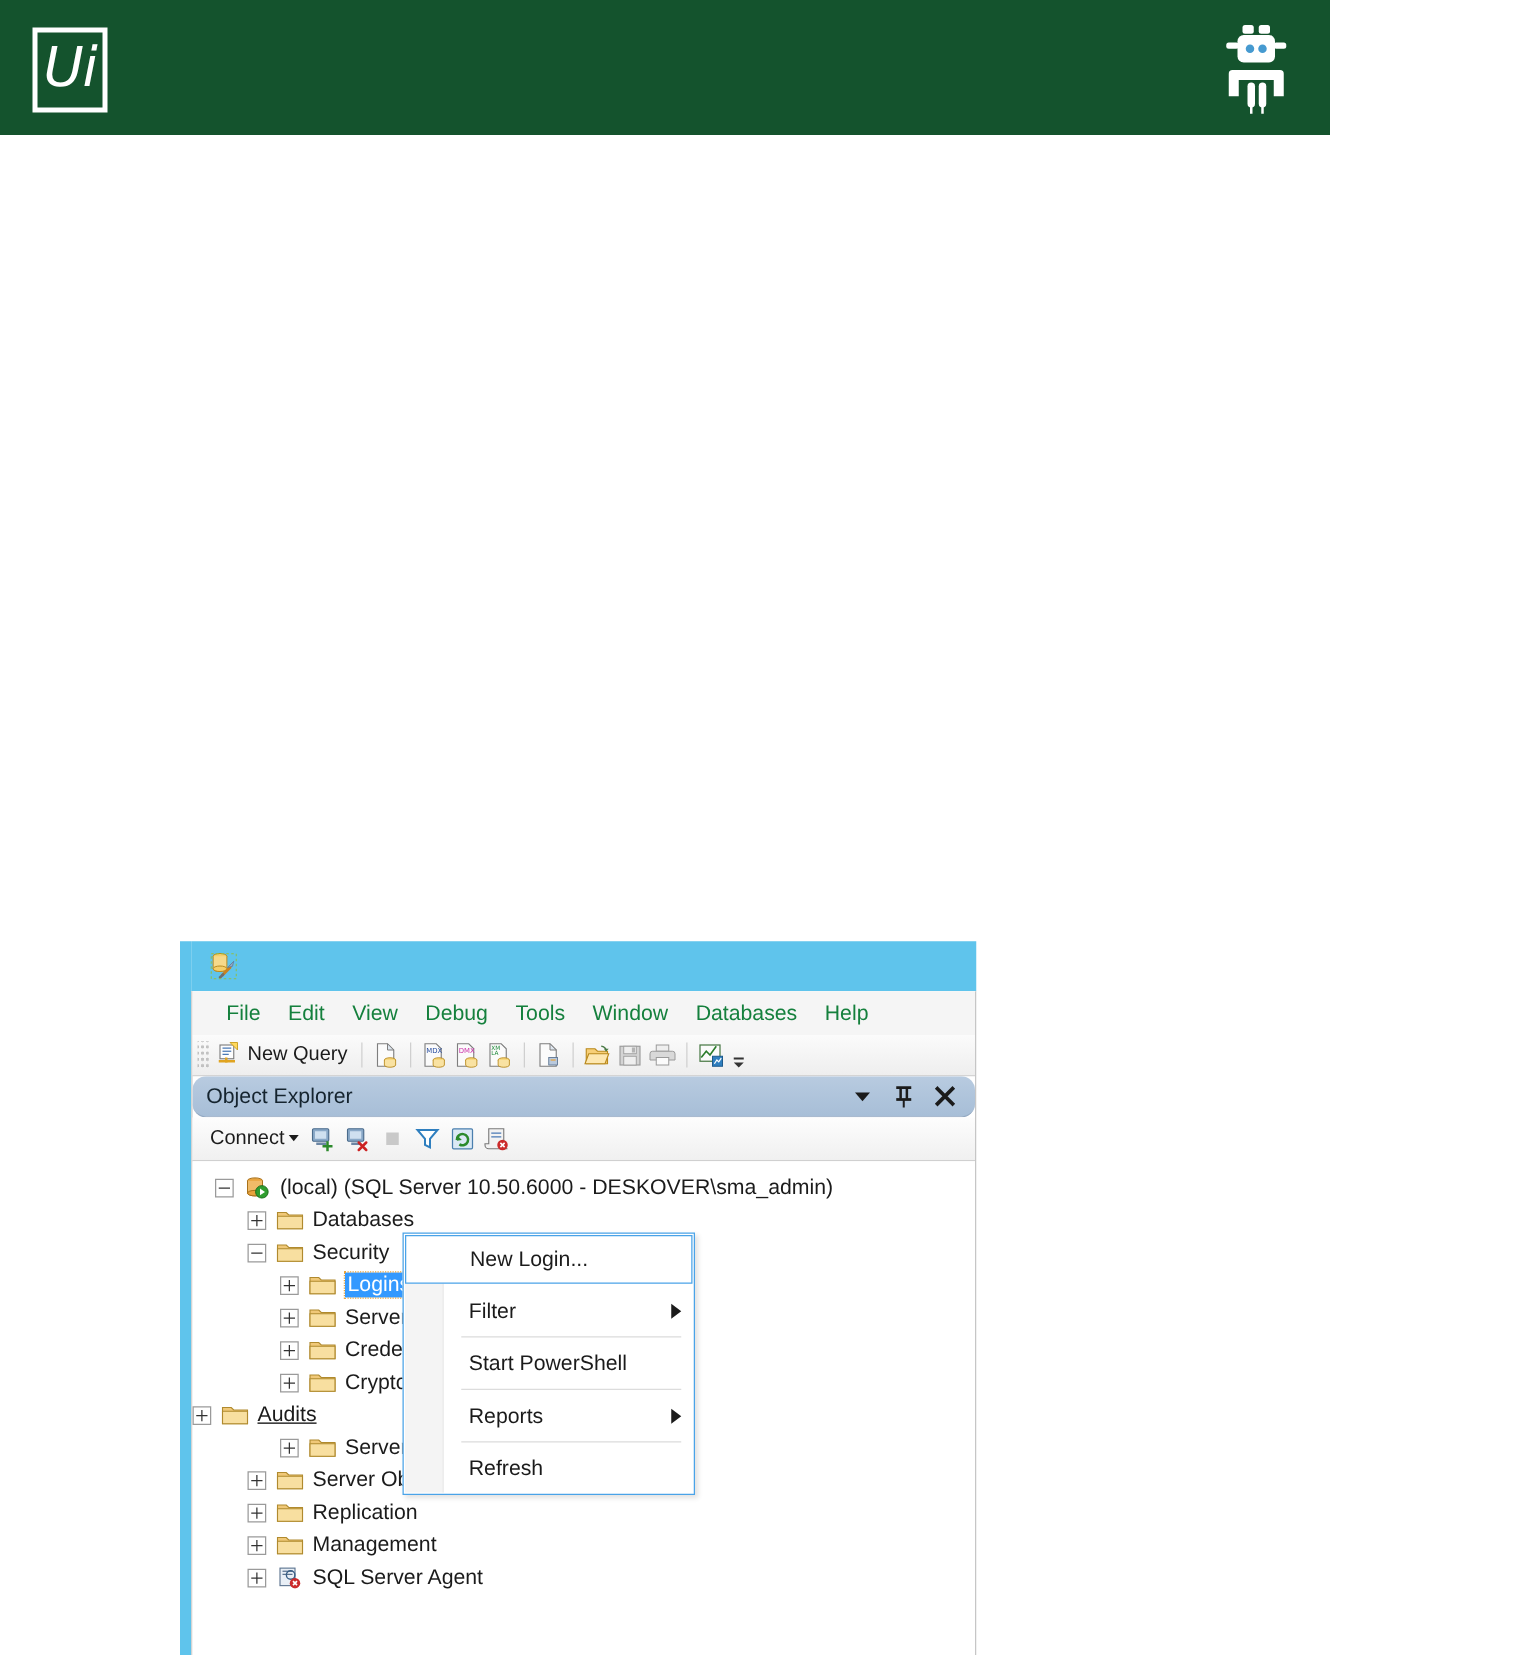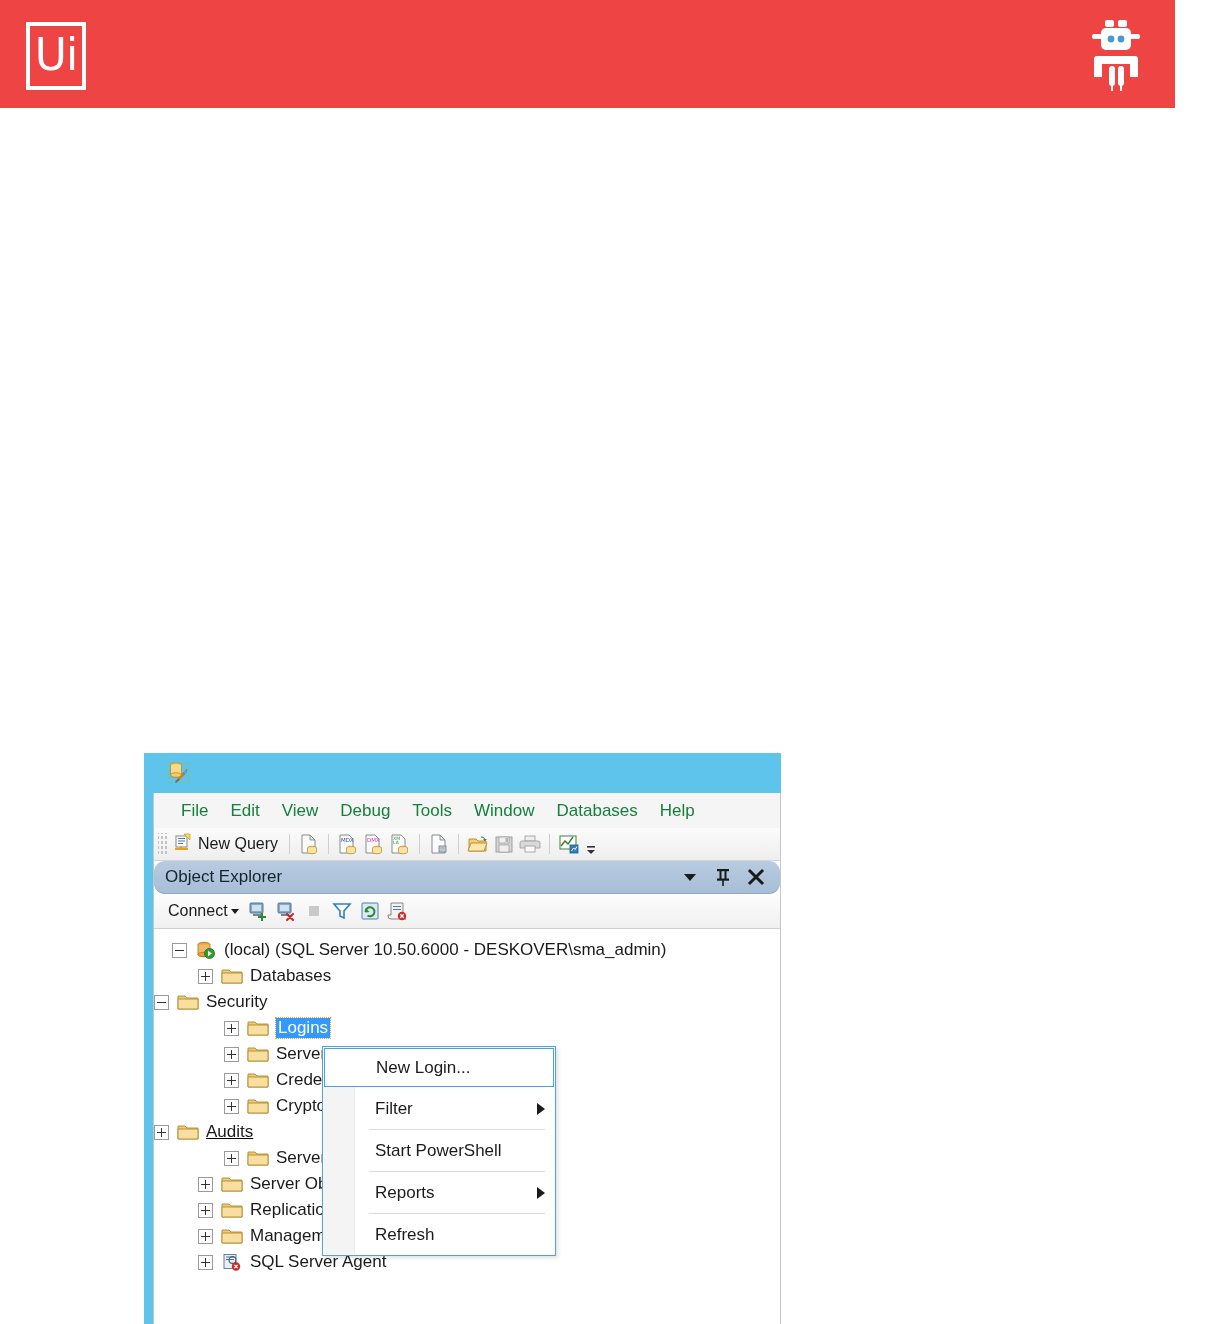--- a/index.html
+++ b/index.html
@@ -12,22 +12,23 @@
     height: 1324px;
     position: relative;
     overflow: hidden;
     font-family: "Liberation Sans", sans-serif;
   }
 
   
   .brand-band {
     position: absolute;
     left: 0; top: 0;
-    width: 1175px; height: 108px;
-    background: #ef4444;
+    width: 1064px; height: 108px;
+    background: #14532d;
+    font-style: italic;
   }
   .brand-logo {
     position: absolute;
     left: 26px; top: 22px;
     width: 60px; height: 68px;
     border: 4px solid #ffffff;
     box-sizing: border-box;
     display: flex;
     align-items: center;
     justify-content: center;
@@ -274,21 +275,21 @@
     background: #3399ff;
     color: #ffffff;
     outline: 1px dotted #e8a33d;
     padding: 0 2px;
   }
 
   
   .ctx-menu {
     position: absolute;
     left: 322px;
-    top: 1046px;
+    top: 986px;
     width: 234px;
     background: #ffffff;
     border: 1px solid #4aa3e8;
     box-sizing: border-box;
     z-index: 50;
     box-shadow: 2px 2px 4px rgba(0,0,0,.12);
   }
   .ctx-gutter {
     position: absolute;
     left: 1px; top: 1px;
@@ -608,21 +609,21 @@
         <span class="expander plus"></span>
         <span class="node-icon">
           <svg width="22" height="17" viewBox="0 0 22 17" xmlns="http://www.w3.org/2000/svg">
             <path d="M1 2 h7 l2 2 h11 v11 h-20 z" fill="#f0c878" stroke="#b08a2e" stroke-width="0.9"></path>
             <path d="M1 5 h20 v10 h-20 z" fill="#f8dfa0" stroke="#b08a2e" stroke-width="0.9"></path>
           </svg>
         </span>
         <span class="node-label">Databases</span>
       </div>
 
-      <div class="tree-row" style="">
+      <div class="tree-row" style="padding-left:44px;">
         <span class="expander"></span>
         <span class="node-icon">
           <svg width="22" height="17" viewBox="0 0 22 17" xmlns="http://www.w3.org/2000/svg">
             <path d="M1 2 h7 l2 2 h11 v11 h-20 z" fill="#f0c878" stroke="#b08a2e" stroke-width="0.9"></path>
             <path d="M1 5 h20 v10 h-20 z" fill="#f8dfa0" stroke="#b08a2e" stroke-width="0.9"></path>
           </svg>
         </span>
         <span class="node-label">Security</span>
       </div>
 

